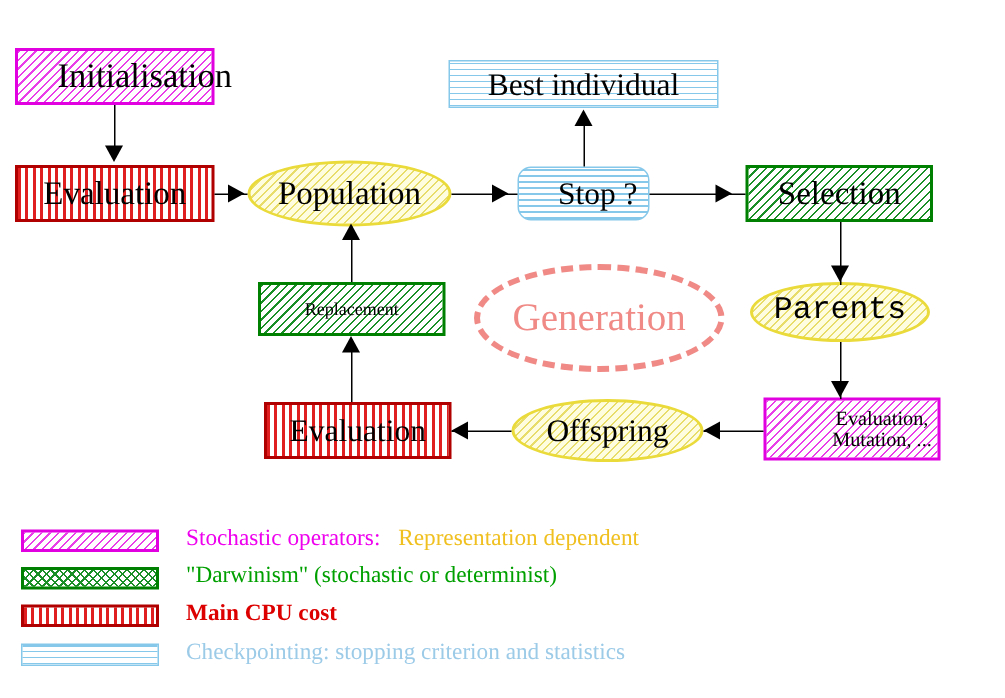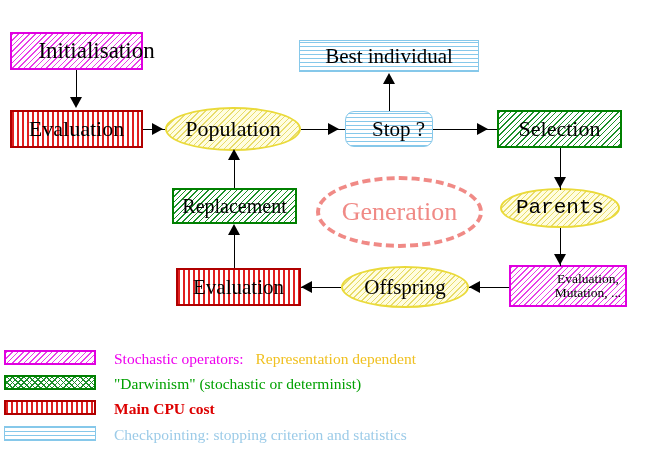--- a/index.html
+++ b/index.html
@@ -60,21 +60,21 @@
   .ln{position:absolute;background:#000;}
   .hln{height:1px;}
   .vln{width:1px;}
   .arr{position:absolute;width:0;height:0;}
   .arr-r{border-top:6px solid transparent;border-bottom:6px solid transparent;border-left:11px solid #000;}
   .arr-l{border-top:6px solid transparent;border-bottom:6px solid transparent;border-right:11px solid #000;}
   .arr-d{border-left:6px solid transparent;border-right:6px solid transparent;border-top:11px solid #000;}
   .arr-u{border-left:6px solid transparent;border-right:6px solid transparent;border-bottom:11px solid #000;}
 
   
-  .legend-row{position:absolute;left:4px;display:flex;align-items:flex-start;}
+  .legend-row{position:absolute;left:14px;display:flex;align-items:flex-end;}
   .swatch{width:92px;height:15px;box-sizing:border-box;flex:0 0 auto;}
   .legend-text{margin-left:18px;font-size:15.5px;white-space:nowrap;}
   .c-magenta{color:#ee00ee;}
   .c-gold{color:#f0c020;}
   .c-green{color:#00a000;}
   .c-red{color:#dd0000;font-weight:bold;}
   .c-lblue{color:#9ccbe8;}
 </style>
 </head>
 <body>
@@ -98,21 +98,21 @@
   </div>
 
   <div class="node fill-blue rounded" style="left:345px;top:111px;width:88px;height:36px;font-size:21px;padding-left:19px;">
     <span>Stop ?</span>
   </div>
 
   <div class="node fill-green" style="left:497px;top:110px;width:125px;height:38px;font-size:22px;">
     <span>Selection</span>
   </div>
 
-  <div class="node fill-green" style="left:172px;top:188px;width:125px;height:36px;font-size:20px;">
+  <div class="node fill-green" style="left:172px;top:188px;width:125px;height:36px;font-size:12px;">
     <span>Replacement</span>
   </div>
 
   <div class="dashed-ellipse" style="left:316px;top:176px;width:167px;height:72px;font-size:26px;">
     <span>Generation</span>
   </div>
 
   <div class="node fill-yellow-ellipse" style="left:500px;top:188px;width:120px;height:40px;font-size:21px;font-family:Liberation Mono, monospace;">
     <span>Parents</span>
   </div>

